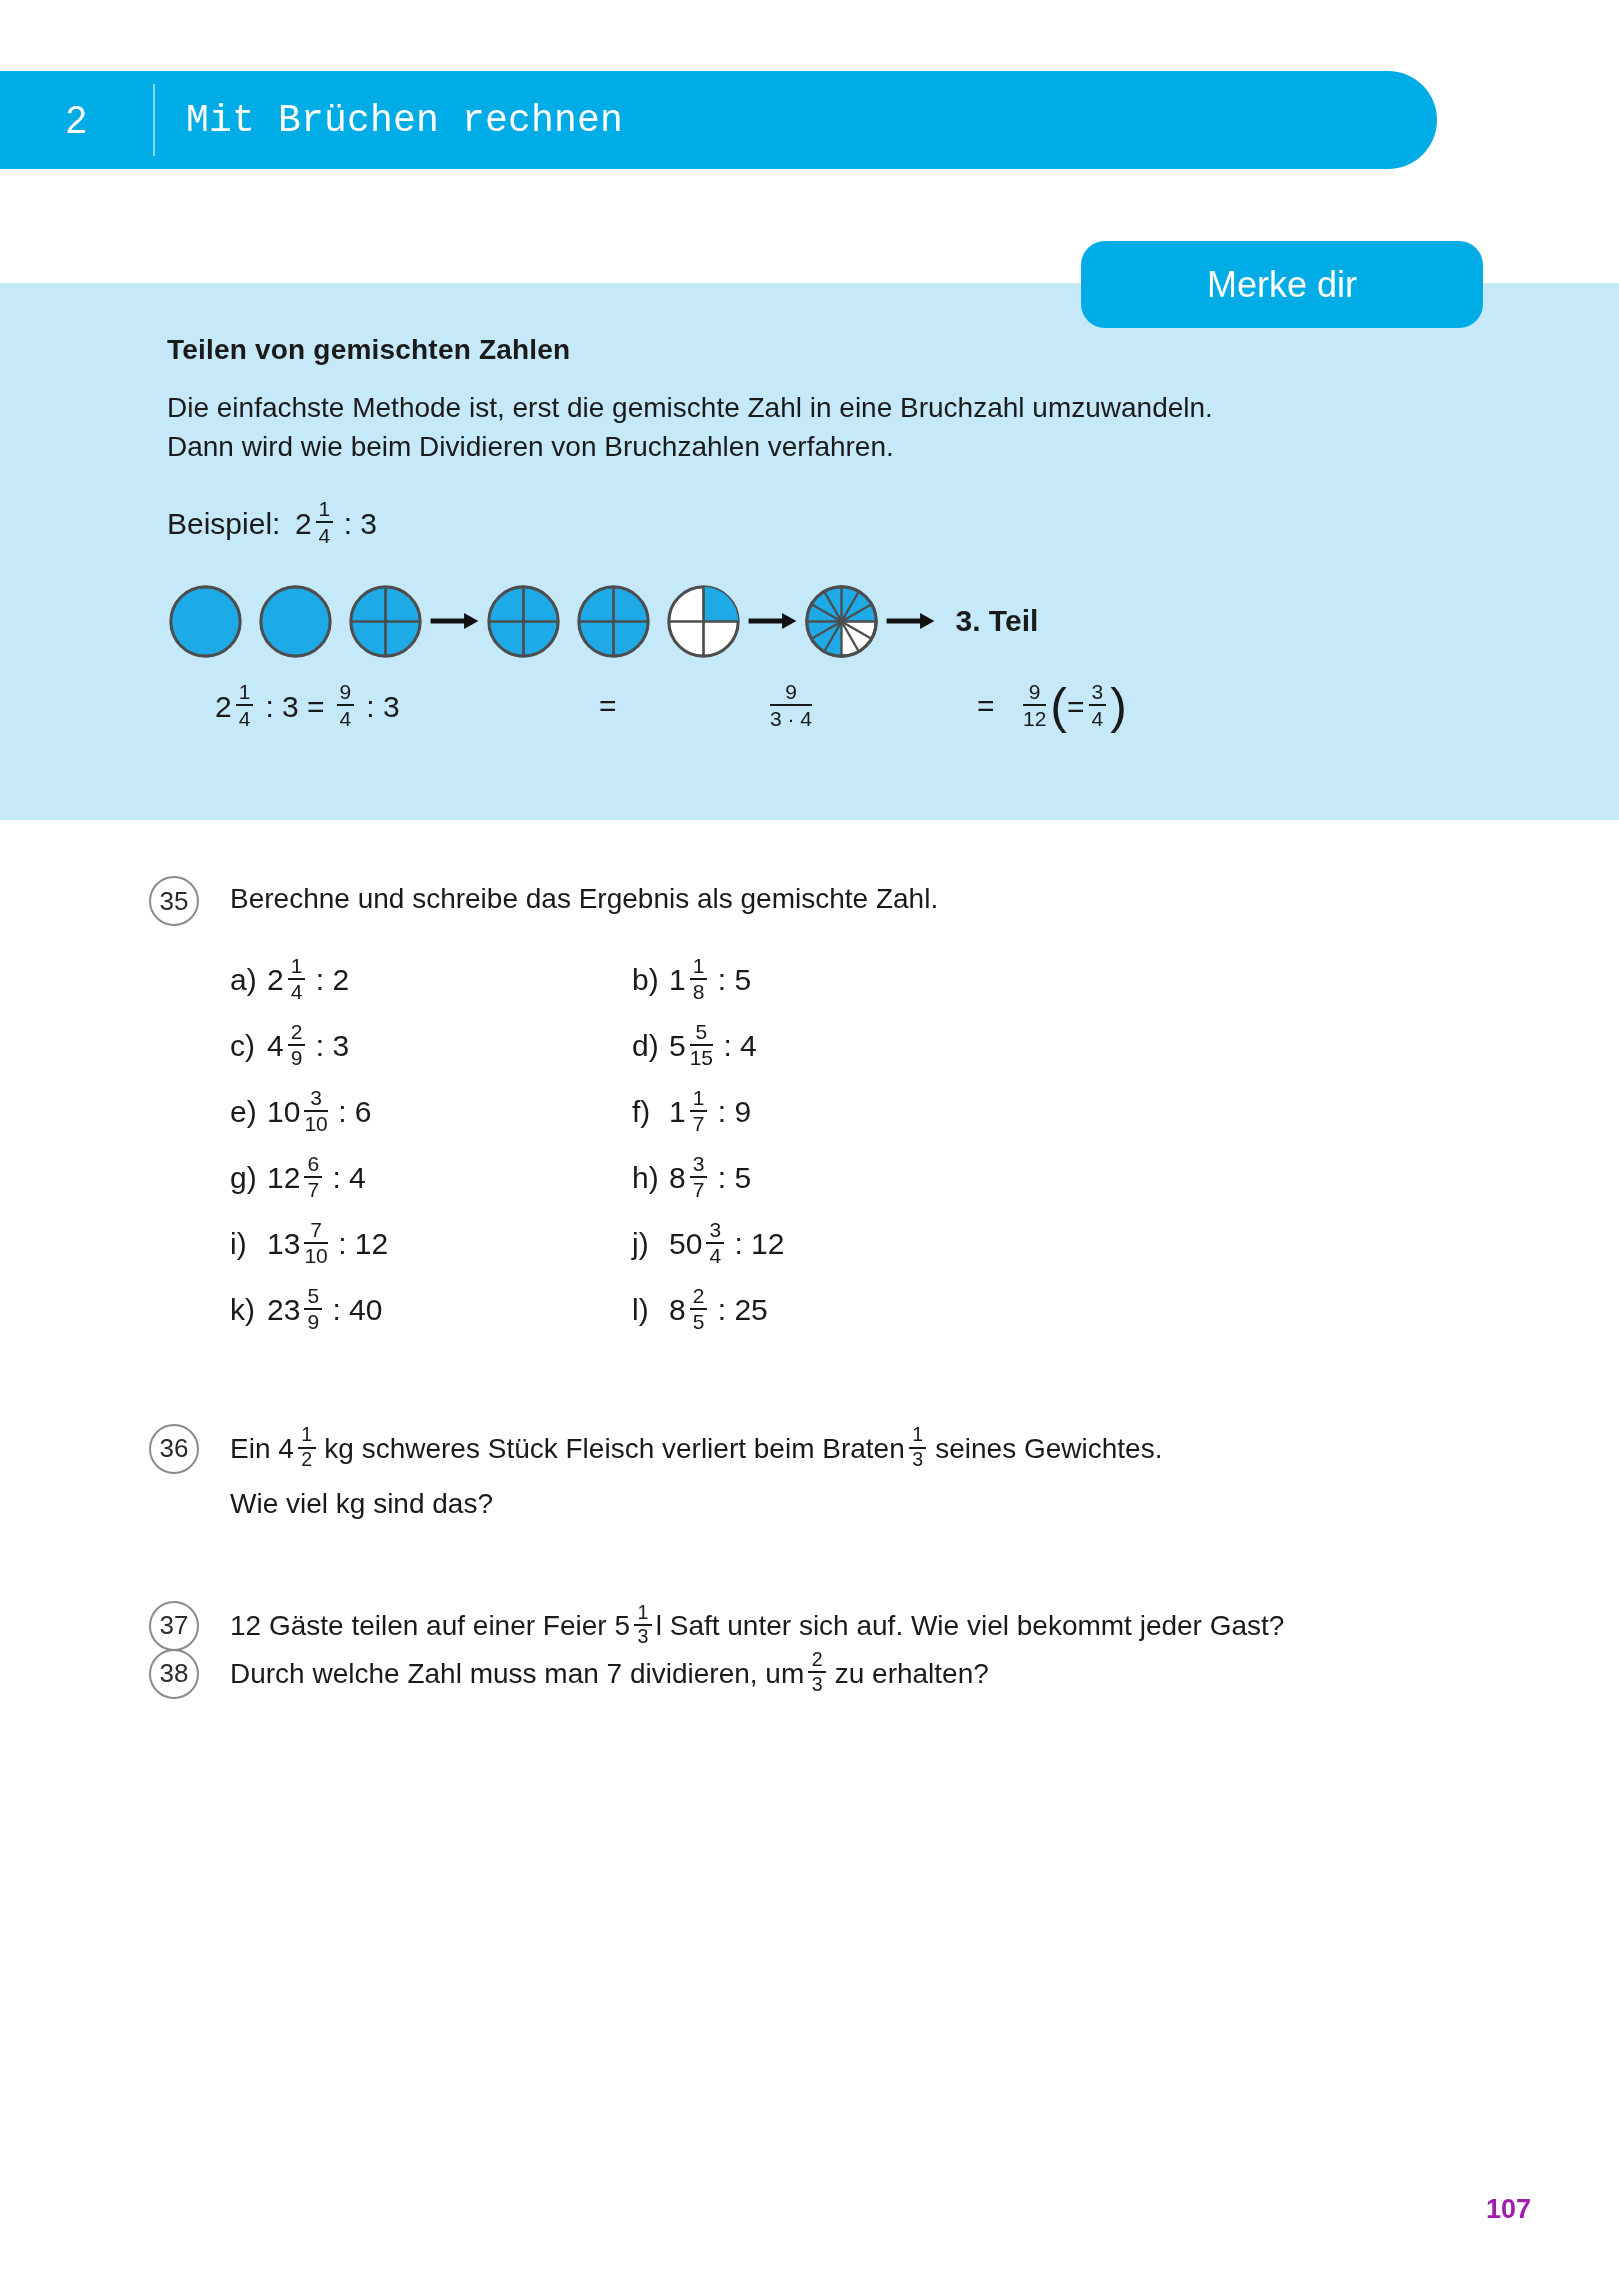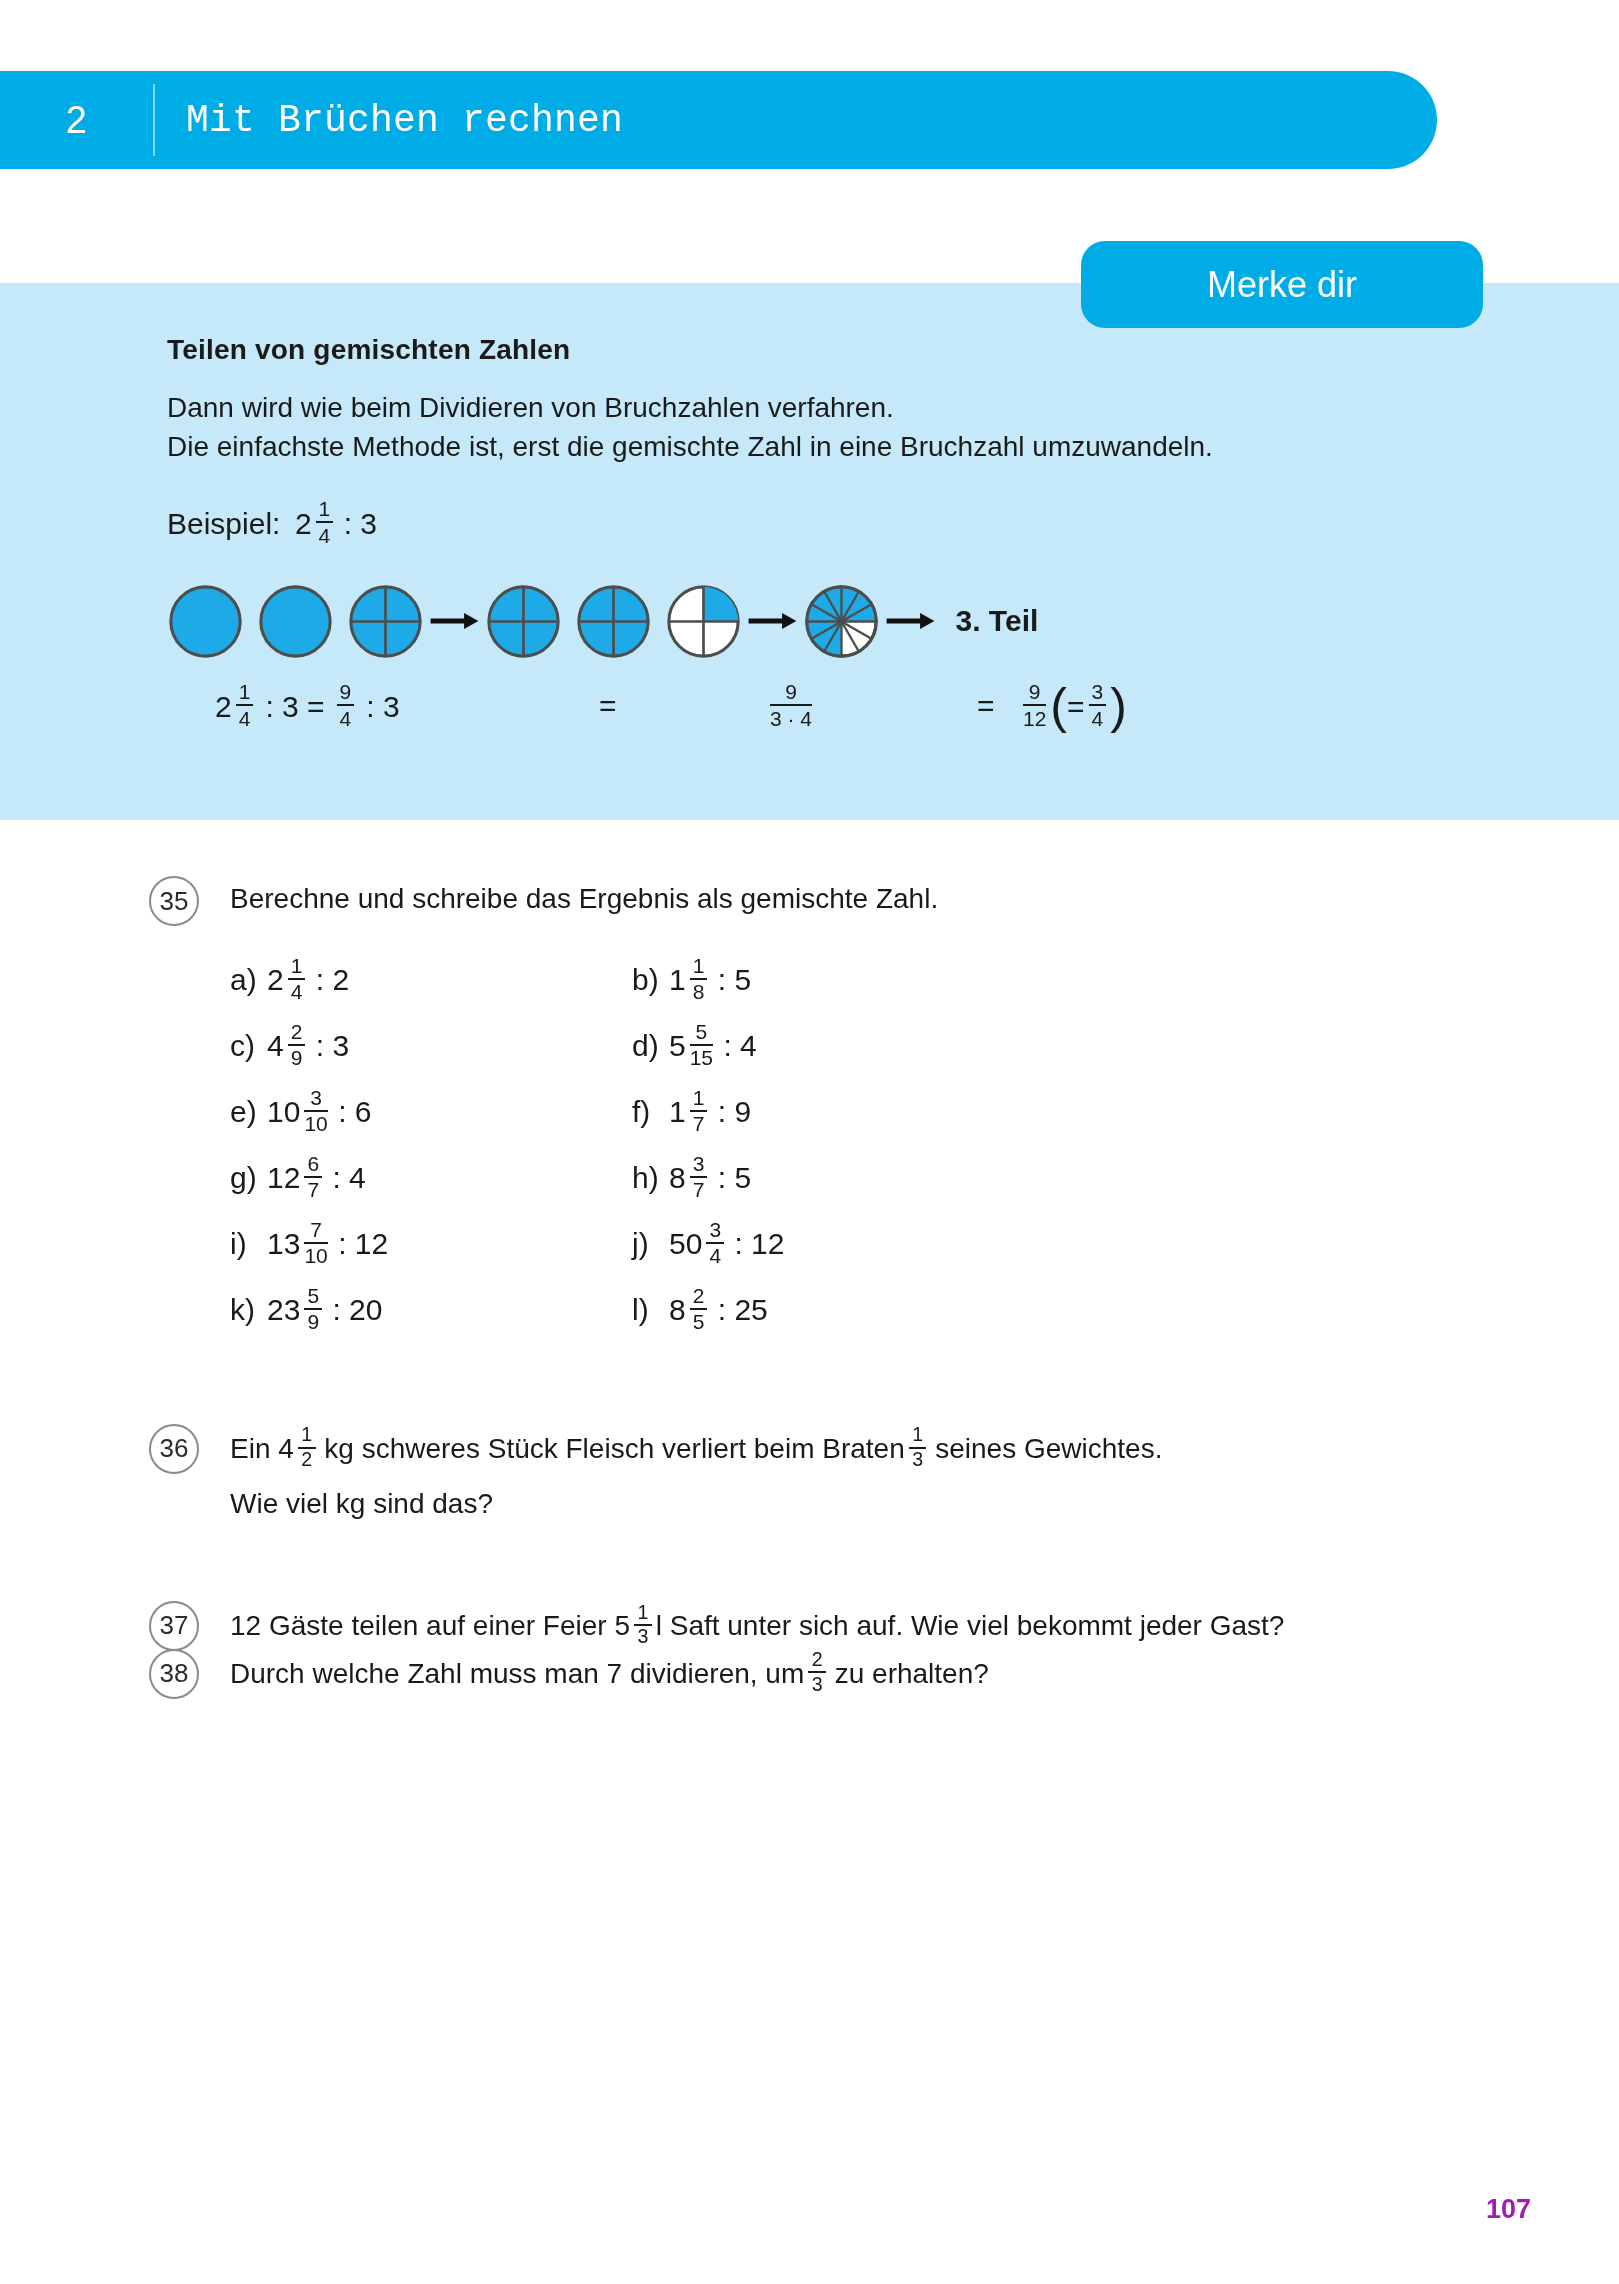--- a/index.html
+++ b/index.html
@@ -147,22 +147,22 @@
   <div class="merke-badge">
     <span>Merke dir</span>
   </div>
 
   <div class="info-panel">
     <div class="info-inner">
 
       <div class="info-title">Teilen von gemischten Zahlen</div>
 
       <div class="info-body">
+        <div>Die einfachste Methode ist, erst die gemischte Zahl in eine Bruchzahl umzuwandeln.</div>
         <div>Dann wird wie beim Dividieren von Bruchzahlen verfahren.</div>
-        <div>Die einfachste Methode ist, erst die gemischte Zahl in eine Bruchzahl umzuwandeln.</div>
       </div>
 
       <div class="info-example">
         <span>Beispiel:</span>
         <span style="display:inline-block;width:14.5px"></span>
         <span class="mixed">
           <span>2</span>
           <span class="frac">
             <span class="num">1</span>
             <span class="bar"></span>
@@ -470,21 +470,21 @@
         <div class="sub-item">
           <span class="sub-lbl">k)</span>
           <span class="sub-expr">
             <span>23</span>
             <span class="frac">
               <span class="num">5</span>
               <span class="bar"></span>
               <span class="den">9</span>
             </span>
             <span style="width:6.4px;display:inline-block"></span>
-            <span>: 20</span>
+            <span>: 40</span>
           </span>
         </div>
 
         <div class="sub-item">
           <span class="sub-lbl">l)</span>
           <span class="sub-expr">
             <span>8</span>
             <span class="frac">
               <span class="num">2</span>
               <span class="bar"></span>

